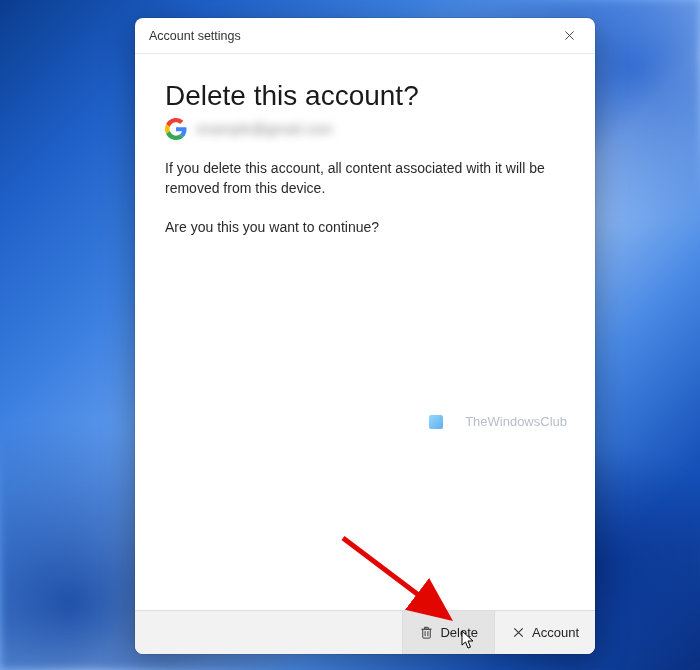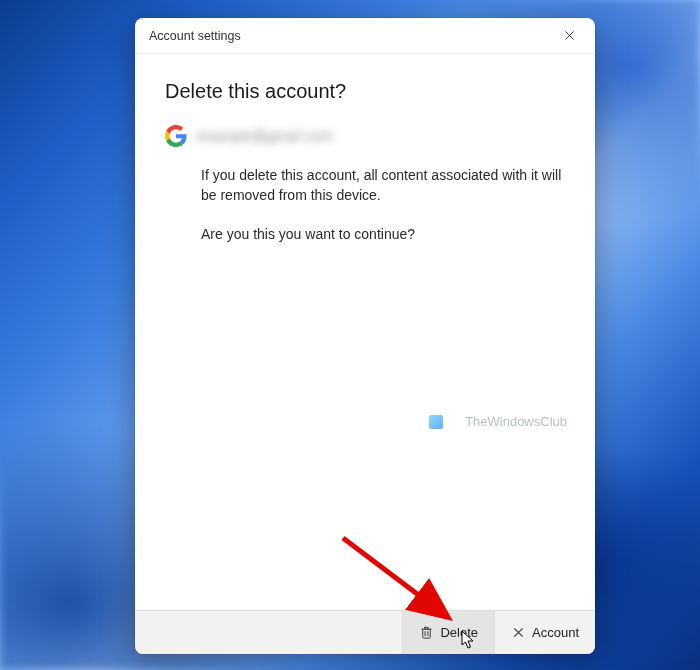--- a/index.html
+++ b/index.html
@@ -54,24 +54,24 @@
       justify-content: center;
       cursor: pointer;
       color: #333;
     }
     .content {
       flex: 1;
       padding: 26px 30px 10px 30px;
       position: relative;
     }
     .heading {
-      font-size: 20px;
+      font-size: 28px;
       font-weight: 400;
       color: #1a1a1a;
-      margin-bottom: 22px;
+      margin-bottom: 6px;
     }
     .account-row {
       display: flex;
       align-items: center;
       gap: 10px;
       margin-bottom: 18px;
     }
     .google-icon {
       width: 22px;
       height: 22px;
@@ -80,21 +80,20 @@
       font-size: 14px;
       color: #888;
       filter: blur(4px);
       letter-spacing: 0.3px;
     }
     .body-text {
       font-size: 14px;
       color: #2a2a2a;
       line-height: 1.45;
       margin-bottom: 18px;
-      margin-left: 36px;
     }
     .watermark {
       position: absolute;
       right: 28px;
       top: 360px;
       display: flex;
       align-items: flex-end;
       gap: 22px;
       color: #aab3c0;
       font-size: 13px;

